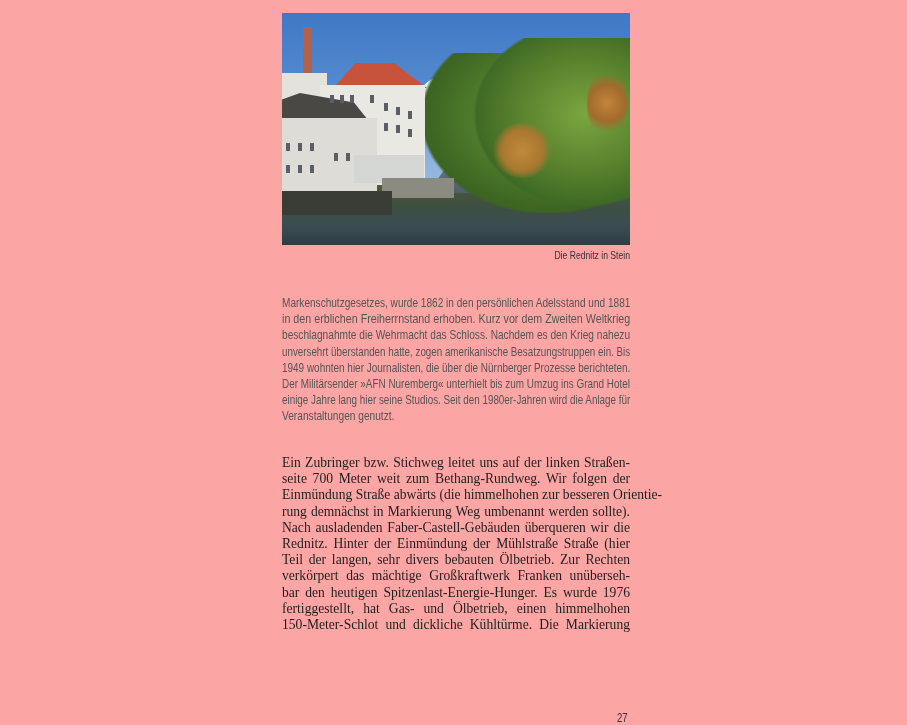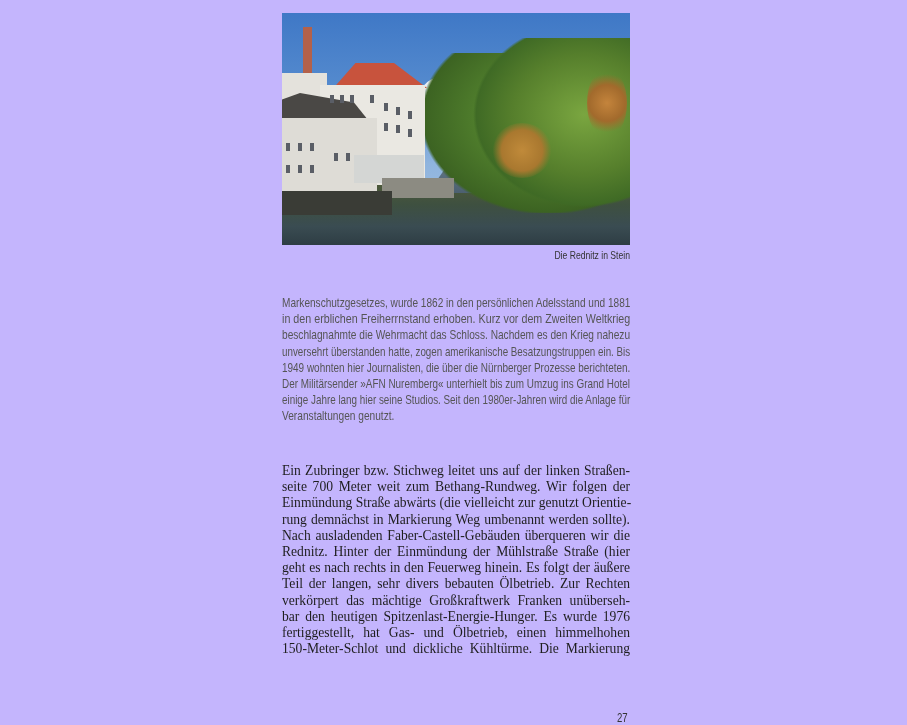--- a/index.html
+++ b/index.html
@@ -1,17 +1,17 @@
 <!DOCTYPE html>
 <html><head>
 <meta charset="utf-8">
 <style>
   html, body { margin: 0; padding: 0; background: #ffffff; }
   body { width: 907px; height: 725px; position: relative; overflow: hidden; }
-  .page { position: absolute; left: 0; top: 0; width: 907px; height: 725px; background: #c4b5fd; }
+  .page { position: absolute; left: 0; top: 0; width: 907px; height: 725px; background: #fca5a5; }
 
   
   .photo {
     position: absolute; left: 282px; top: 13px; width: 348px; height: 232px;
     overflow: hidden; background: #4a7fc4;
   }
   .sky { position: absolute; left: 0; top: 0; width: 100%; height: 100%;
     background: linear-gradient(180deg, #3f78c6 0%, #5a8fd0 40%, #8fb4de 65%, #a8c4e0 100%); }
   .cloud { position: absolute; border-radius: 50%; background: #e6edf5; }
   .chimney { position: absolute; left: 303px; top: 27px; width: 9px; height: 50px; background: #b3614a; }
@@ -53,21 +53,21 @@
   }
   .info .line {
     display: block; height: 16.2px; line-height: 16.2px;
     font-family: "Liberation Sans", sans-serif; font-size: 12.4px; color: #555555;
     white-space: nowrap; transform-origin: left center;
   }
   .info .just { text-align: justify; text-align-last: justify; }
 
   
   .body {
-    position: absolute; left: 282px; top: 455px; width: 348px; margin-top: 8px;
+    position: absolute; left: 282px; top: 455px; width: 348px;
   }
   .body .line {
     display: block; height: 16.2px; line-height: 16.2px;
     font-family: "Liberation Serif", serif; font-size: 13.6px; color: #1e1e1e;
     white-space: nowrap;
   }
   .body .just { text-align: justify; text-align-last: justify; }
   .it { }
 
   .pagenum {
@@ -130,25 +130,24 @@
     <span class="line just" style="display: block; width: 440px; transform: scaleX(0.791);">unversehrt überstanden hatte, zogen amerikanische Besatzungstruppen ein. Bis</span>
     <span class="line just" style="display: block; width: 433px; transform: scaleX(0.804);">1949 wohnten hier Journalisten, die über die Nürnberger Prozesse berichteten.</span>
     <span class="line just" style="display: block; width: 435px; transform: scaleX(0.8);">Der Militärsender »AFN Nuremberg« unterhielt bis zum Umzug ins Grand Hotel</span>
     <span class="line just" style="display: block; width: 438px; transform: scaleX(0.795);">einige Jahre lang hier seine Studios. Seit den 1980er-Jahren wird die Anlage für</span>
     <span class="line" style="display: block; width: auto; transform: scaleX(0.82);">Veranstaltungen genutzt.</span>
   </div>
 
   <div class="body" id="body-text">
       <span class="line just"><span>Ein Zubringer bzw. Stichweg leitet uns auf der linken Straßen-</span></span>
       <span class="line just"><span>seite 700 Meter weit zum </span><span class="it">Bethang</span><span>-Rundweg. Wir folgen der</span></span>
-      <span class="line just"><span class="it">Einmündung Straße</span><span> abwärts (die vielleicht zur genutzt Orientie-</span></span>
+      <span class="line just"><span class="it">Einmündung Straße</span><span> abwärts (die himmelhohen zur besseren Orientie-</span></span>
       <span class="line just"><span>rung demnächst in </span><span class="it">Markierung Weg</span><span> umbenannt werden sollte).</span></span>
       <span class="line just"><span>Nach ausladenden Faber-Castell-Gebäuden überqueren wir die</span></span>
       <span class="line just"><span class="it">Rednitz</span><span>. Hinter der Einmündung der </span><span class="it">Mühlstraße Straße</span><span> (hier</span></span>
-      <span class="line just"><span>geht es nach rechts in den </span><span class="it">Feuerweg</span><span> hinein. Es folgt der äußere</span></span>
       <span class="line just"><span>Teil der langen, sehr divers bebauten </span><span class="it">Ölbetrieb</span><span>. Zur Rechten</span></span>
       <span class="line just"><span>verkörpert das mächtige </span><span class="it">Großkraftwerk Franken</span><span> unüberseh-</span></span>
       <span class="line just"><span>bar den heutigen Spitzenlast-Energie-Hunger. Es wurde 1976</span></span>
       <span class="line just"><span>fertiggestellt, hat Gas- und Ölbetrieb, einen himmelhohen</span></span>
       <span class="line just"><span>150-Meter-Schlot und dickliche Kühltürme. Die Markierung</span></span>
     </div>
 
   <div class="pagenum">27</div>
 </div>
 

